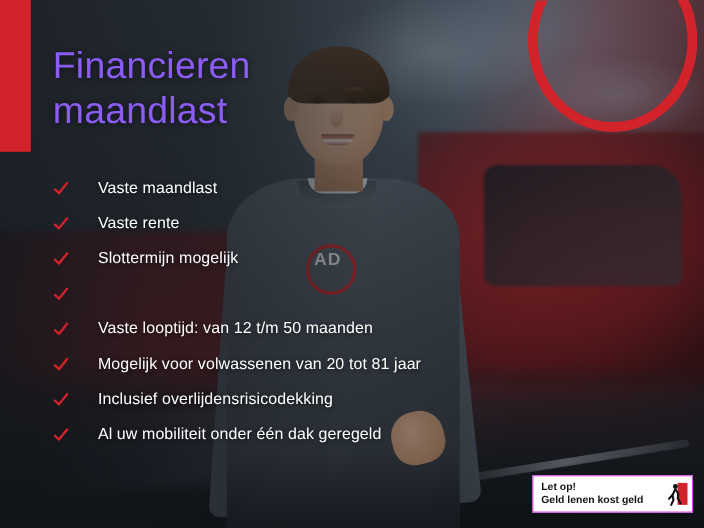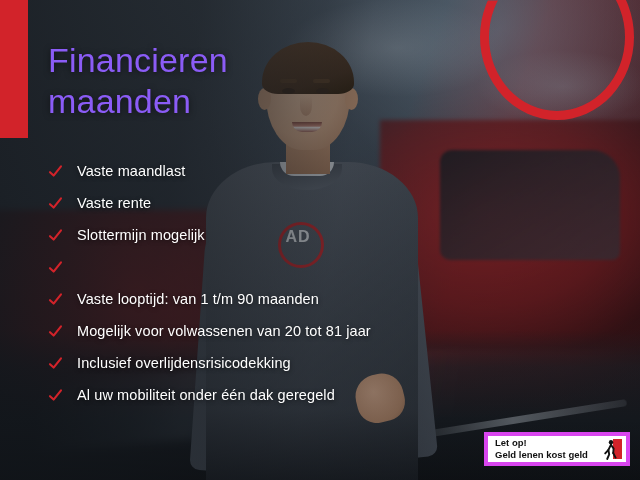--- a/index.html
+++ b/index.html
@@ -210,20 +210,21 @@
 
   .bullets {
     position: absolute; left: 48px; top: 155px;
     width: 470px;
   }
   .bullet {
     display: flex;
     align-items: center;
     height: 32px;
     margin-bottom: 0px;
+    gap: 12px;
   }
   .check {
     width: 15px; height: 15px;
     flex: 0 0 15px;
     margin-right: 14px;
     position: relative;
   }
   .check svg { display: block; }
   .bullet-label {
     color: #ffffff;
@@ -233,21 +234,21 @@
     text-shadow: 0 1px 4px rgba(0,0,0,0.6);
     white-space: nowrap;
   }
 
   
   .warning {
     position: absolute;
     right: 10px; bottom: 14px;
     width: 146px; height: 34px;
     background: #ffffff;
-    border: 4px solid #d946ef;
+    border: 1px solid #d946ef;
     display: flex;
     align-items: center;
     padding: 0 4px 0 7px;
     box-sizing: border-box;
   }
   .warning-text {
     flex: 1 1 auto;
     color: #111111;
     font-size: 9.5px;
     font-weight: bold;
@@ -304,21 +305,21 @@
     <div class="hand"></div>
   </div>
 
   <div class="scrim"></div>
 
   <div class="red-bar-left"></div>
   <div class="red-arc"></div>
 
   <div class="headline">
     <div>Financieren</div>
-    <div>maanden</div>
+    <div>maandlast</div>
   </div>
 
   <div class="bullets">
 
     <div class="bullet">
       <span class="check">
         <svg width="15" height="15" viewBox="0 0 15 15">
             <path d="M2 8.2 L5.6 11.6 L13 2.4" stroke="#d2232a" stroke-width="2.1" fill="none" stroke-linecap="round" stroke-linejoin="round"></path>
           </svg>
       </span>
@@ -350,21 +351,21 @@
           </svg>
       </span>
     </div>
 
     <div class="bullet">
       <span class="check">
         <svg width="15" height="15" viewBox="0 0 15 15">
             <path d="M2 8.2 L5.6 11.6 L13 2.4" stroke="#d2232a" stroke-width="2.1" fill="none" stroke-linecap="round" stroke-linejoin="round"></path>
           </svg>
       </span>
-      <span class="bullet-label">Vaste looptijd: van 1 t/m 90 maanden</span>
+      <span class="bullet-label">Vaste looptijd: van 12 t/m 50 maanden</span>
     </div>
 
     <div class="bullet">
       <span class="check">
         <svg width="15" height="15" viewBox="0 0 15 15">
             <path d="M2 8.2 L5.6 11.6 L13 2.4" stroke="#d2232a" stroke-width="2.1" fill="none" stroke-linecap="round" stroke-linejoin="round"></path>
           </svg>
       </span>
       <span class="bullet-label">Mogelijk voor volwassenen van 20 tot 81 jaar</span>
     </div>

